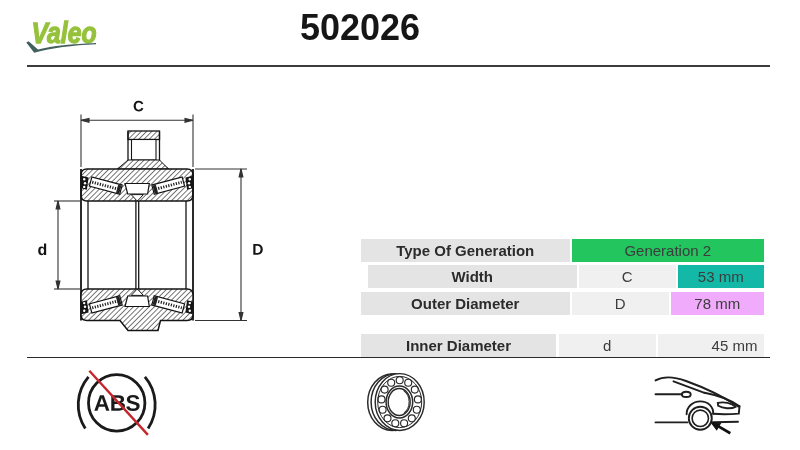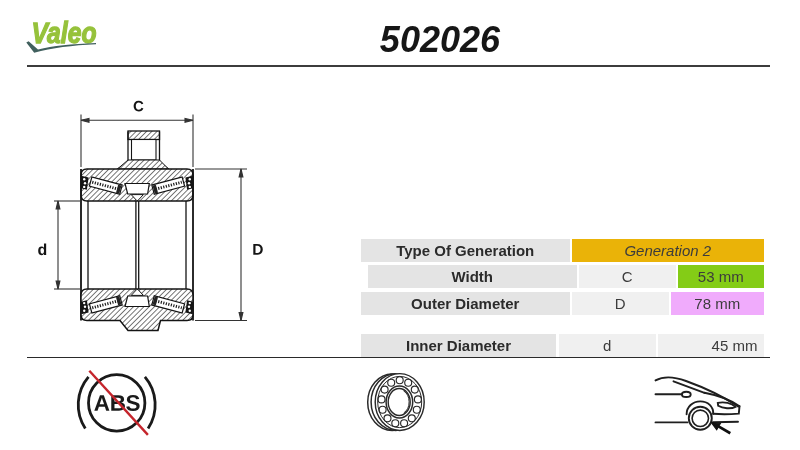--- a/index.html
+++ b/index.html
@@ -8,21 +8,21 @@
   .abs{position:absolute;will-change:transform;}
 </style>
 </head>
 <body>
 
 <svg class="abs" style="left:24px;top:10px" width="110" height="50" viewBox="24 10 110 50">
   <text x="31.5" y="42.5" font-family="Liberation Sans,sans-serif" font-weight="bold" font-style="italic" font-size="30" fill="#96c23b" stroke="#96c23b" stroke-width="1.3" textLength="65" lengthAdjust="spacingAndGlyphs">Valeo</text>
   <path d="M26.3,42.6 L34.2,52.8 C52,47.6 72,45.4 96,44.2 L96,43 C71,44 53,45.9 38,49.5 L28.6,41.2 Z" fill="#41605e"></path>
 </svg>
 
-<div class="abs" style="left:300px;top:19px;width:200px;text-align:right;font-size:36px;font-weight:bold;color:#161616;letter-spacing:0px;font-style:italic;">502026</div>
+<div class="abs" style="left:300px;top:7px;width:200px;text-align:left;font-size:36px;font-weight:bold;color:#161616;letter-spacing:0px;">502026</div>
 
 <div class="abs" style="left:27px;top:64.9px;width:743px;height:2.2px;background:#3c3c3c;"></div>
 
 <svg class="abs" style="left:20px;top:95px" width="250" height="250" viewBox="20 95 250 250">
   <defs>
     <pattern id="hat" width="3.7" height="3.7" patternUnits="userSpaceOnUse" patternTransform="rotate(45)">
       <rect width="3.7" height="3.7" fill="#ffffff"></rect>
       <line x1="0" y1="0" x2="0" y2="3.7" stroke="#141414" stroke-width="1.15"></line>
     </pattern>
   </defs>
@@ -140,29 +140,29 @@
     <path d="M241,169 l-1.9,8 l3.8,0 Z"></path>
     <path d="M241,320.5 l-1.9,-8 l3.8,0 Z"></path>
   </g>
 </svg>
 
 <div class="abs" style="left:361px;top:238.5px;width:402.5px;font-size:15px;text-align:right;">
 
   <div style="display:flex;height:23px;margin-bottom:3.3px;">
     <div style="width:208.5px;background:#e4e4e4;display:flex;align-items:center;justify-content:center;font-weight:bold;color:#2b2b2b;">Type Of Generation</div>
     <div style="width:2.5px;"></div>
-    <div style="flex:1;background:#eab308;display:flex;align-items:center;justify-content:center;color:#3c3c3c;font-style:italic;">Generation 2</div>
+    <div style="flex:1;background:#22c55e;display:flex;align-items:center;justify-content:center;color:#3c3c3c;">Generation 2</div>
   </div>
 
   <div style="display:flex;height:23px;margin-bottom:3.3px;">
     <div style="width:208.5px;background:#e4e4e4;display:flex;align-items:center;justify-content:center;font-weight:bold;color:#2b2b2b;margin-left:7px;">Width</div>
     <div style="width:2.5px;"></div>
     <div style="width:96.5px;background:#f0f0f0;display:flex;align-items:center;justify-content:center;color:#3c3c3c;">C</div>
     <div style="width:2.5px;"></div>
-    <div style="flex:1;background:#84cc16;display:flex;align-items:center;justify-content:center;color:#3c3c3c;">53&nbsp;mm</div>
+    <div style="flex:1;background:#14b8a6;display:flex;align-items:center;justify-content:center;color:#3c3c3c;">53&nbsp;mm</div>
   </div>
 
   <div style="display:flex;height:23px;margin-bottom:19px;">
     <div style="width:208.5px;background:#e4e4e4;display:flex;align-items:center;justify-content:center;font-weight:bold;color:#2b2b2b;">Outer Diameter</div>
     <div style="width:2.5px;"></div>
     <div style="width:96.5px;background:#f0f0f0;display:flex;align-items:center;justify-content:center;color:#3c3c3c;">D</div>
     <div style="width:2.5px;"></div>
     <div style="flex:1;background:#f0abfc;display:flex;align-items:center;justify-content:center;color:#3c3c3c;">78&nbsp;mm</div>
   </div>
 

